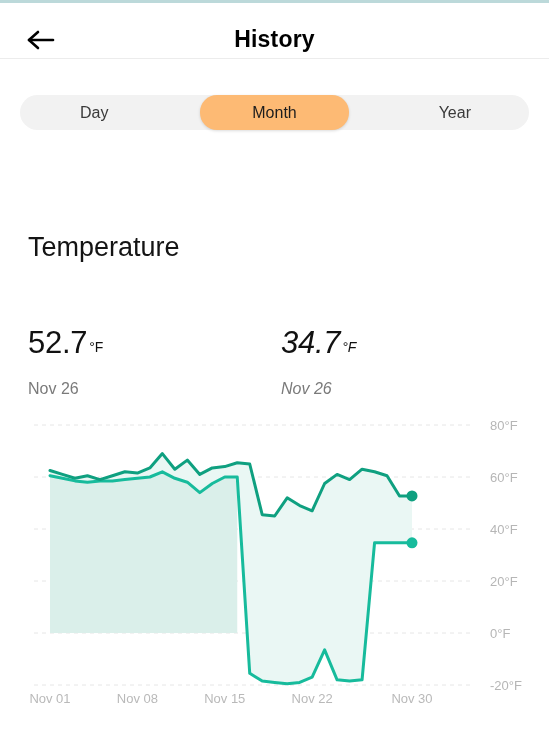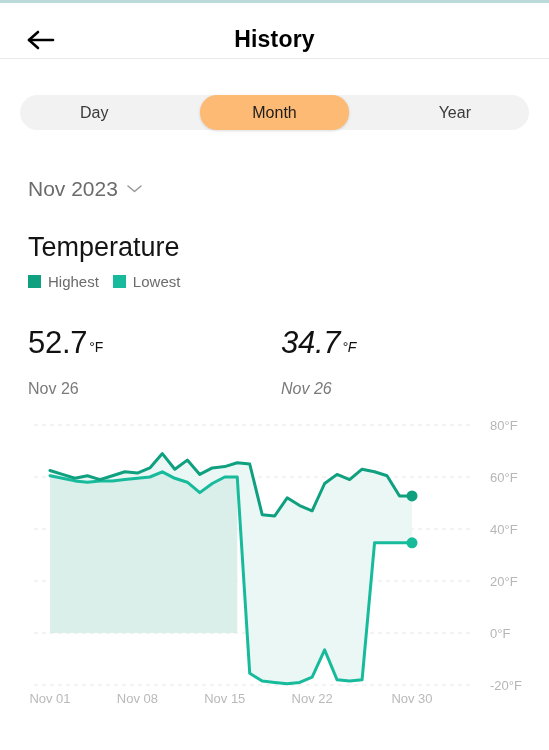--- a/index.html
+++ b/index.html
@@ -123,41 +123,23 @@
     </div>
     <div class="page-title">History</div>
   </div>
 
   <div class="seg-wrap">
     <div class="seg-item">Day</div>
     <div class="seg-item active">Month</div>
     <div class="seg-item">Year</div>
   </div>
 
-  <div class="month-row">
-    <span class="month-label">Nov 2023</span>
-    <span class="chev">
-      <svg width="17" height="11" viewBox="0 0 17 11">
-        <path d="M2 3 L8.5 8.5 L15 3" fill="none" stroke="#9a9a9a" stroke-width="1.6" stroke-linecap="round" stroke-linejoin="round"></path>
-      </svg>
-    </span>
-  </div>
 
   <div class="metric-title">Temperature</div>
 
-  <div class="legend">
-    <div class="legend-item">
-      <span class="legend-swatch" style="background:#0fa080"></span>
-      <span class="legend-text">Highest</span>
-    </div>
-    <div class="legend-item">
-      <span class="legend-swatch" style="background:#17bb9c"></span>
-      <span class="legend-text">Lowest</span>
-    </div>
-  </div>
 
   <div class="stats">
     <div class="stat s0">
       <div class="stat-value-row">
         <span class="stat-value">52.7</span>
         <span class="stat-unit">°F</span>
       </div>
       <div class="stat-date">Nov 26</div>
     </div>
     <div class="stat s1">

